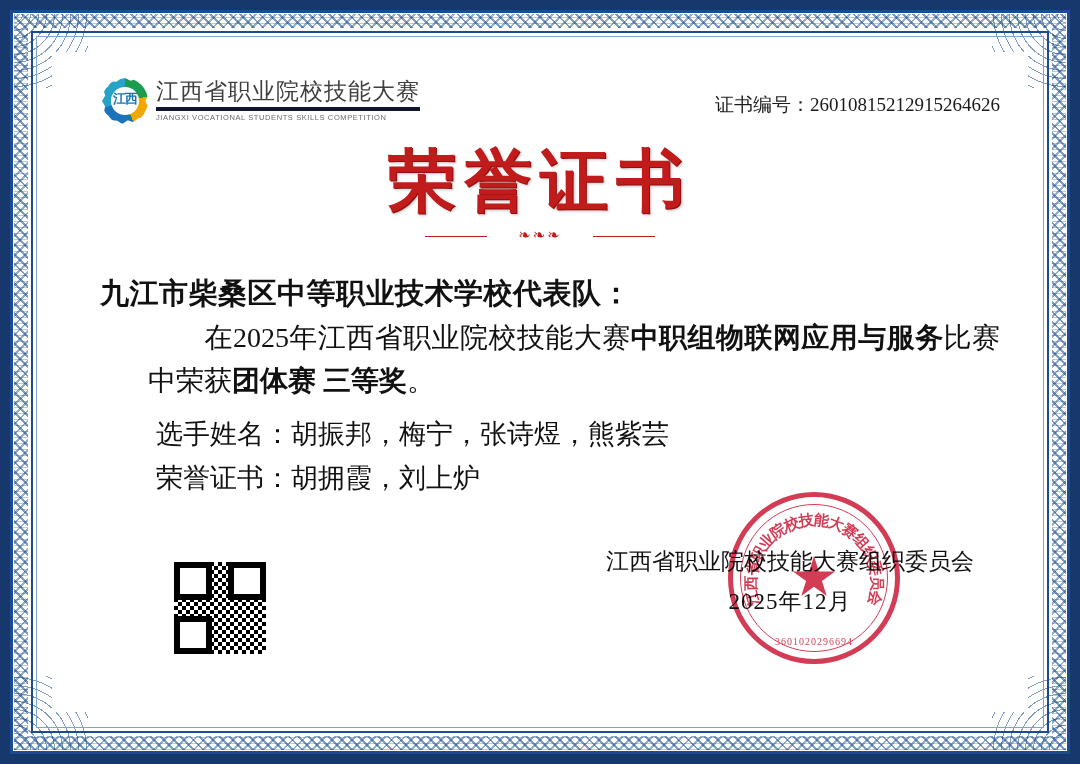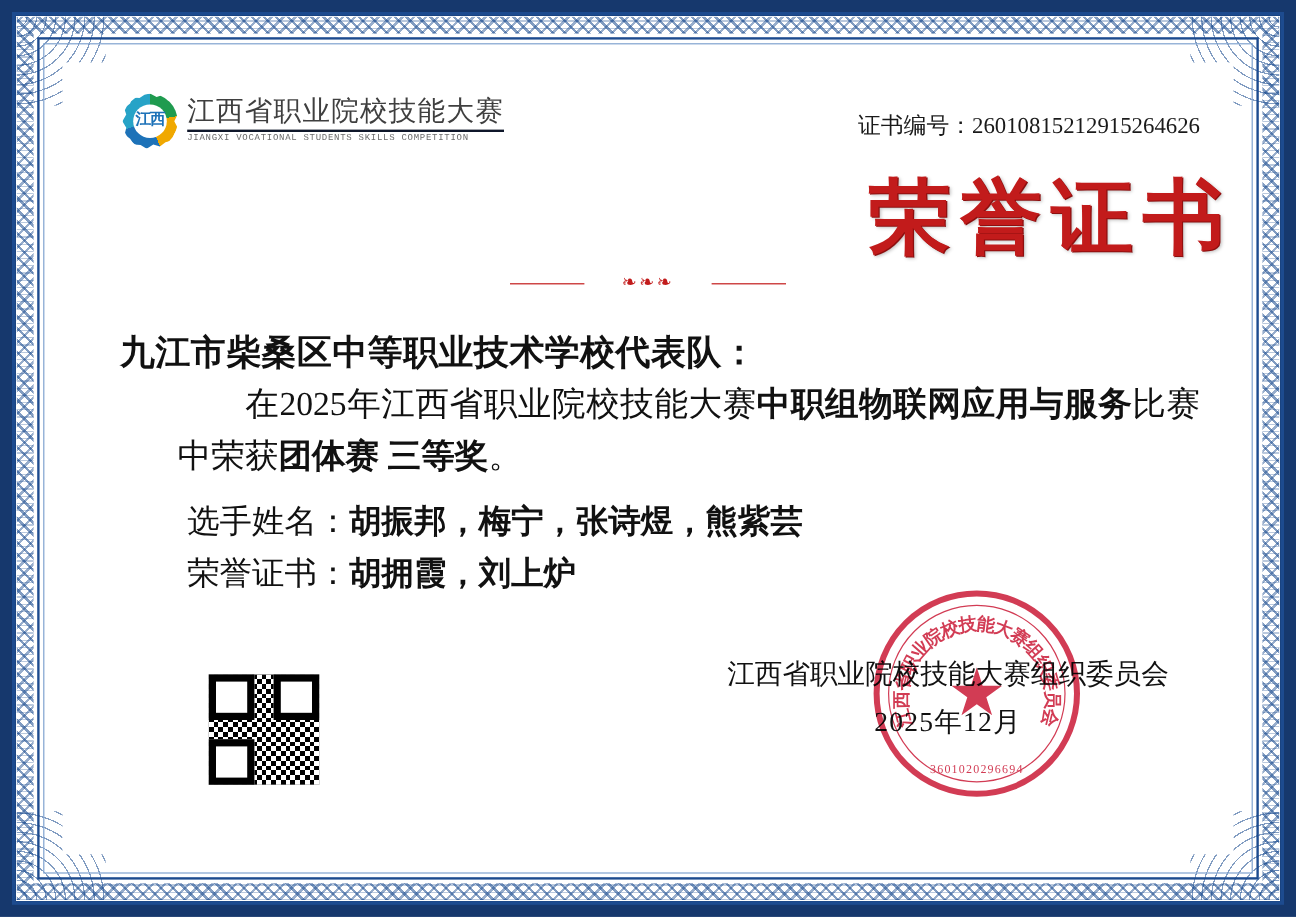--- a/index.html
+++ b/index.html
@@ -144,40 +144,39 @@
     font-weight: normal;
     color: #3f3f3f;
     letter-spacing: 1px;
     font-family: "Liberation Serif", serif;
   }
   .logo-en {
     margin-top: 4px;
     font-size: 7.5px;
     color: #6b6b6b;
     letter-spacing: 0.6px;
-    border-top: 2px solid #0f172a;
+    border-top: 4px solid #0f172a;
     padding-top: 3px;
-    font-family: Liberation Mono, monospace;
   }
   .cert-no {
     position: absolute;
     right: 10px;
     top: 14px;
     font-size: 19px;
     color: #1a1a1a;
     font-family: Liberation Serif, serif;
     white-space: nowrap;
   }
 
   
   .title-wrap {
     position: absolute;
     left: 0; right: 0;
     top: 92px;
-    text-align: right;
+    text-align: center;
   }
   .title {
     font-family: "Liberation Serif", serif;
     font-weight: bold;
     font-size: 68px;
     letter-spacing: 8px;
     color: #c21b1b;
     text-shadow: 1px 1px 0 #8d0f0f, 2px 2px 3px rgba(0,0,0,0.25);
     line-height: 1.1;
   }
@@ -233,21 +232,21 @@
   .paragraph b { font-weight: bold; }
   .paragraph .light { font-weight: normal; }
 
   .roster {
     margin-top: 10px;
     font-size: 27px;
     line-height: 1.62;
     padding-left: 56px;
   }
   .roster .label { font-weight: normal; }
-  .roster .names { font-weight: bold; }
+  .roster .names { font-weight: normal; }
 
   
   .qr {
     position: absolute;
     left: 122px;
     bottom: 58px;
     width: 92px;
     height: 92px;
     background-color: #fff;
     background-image:

